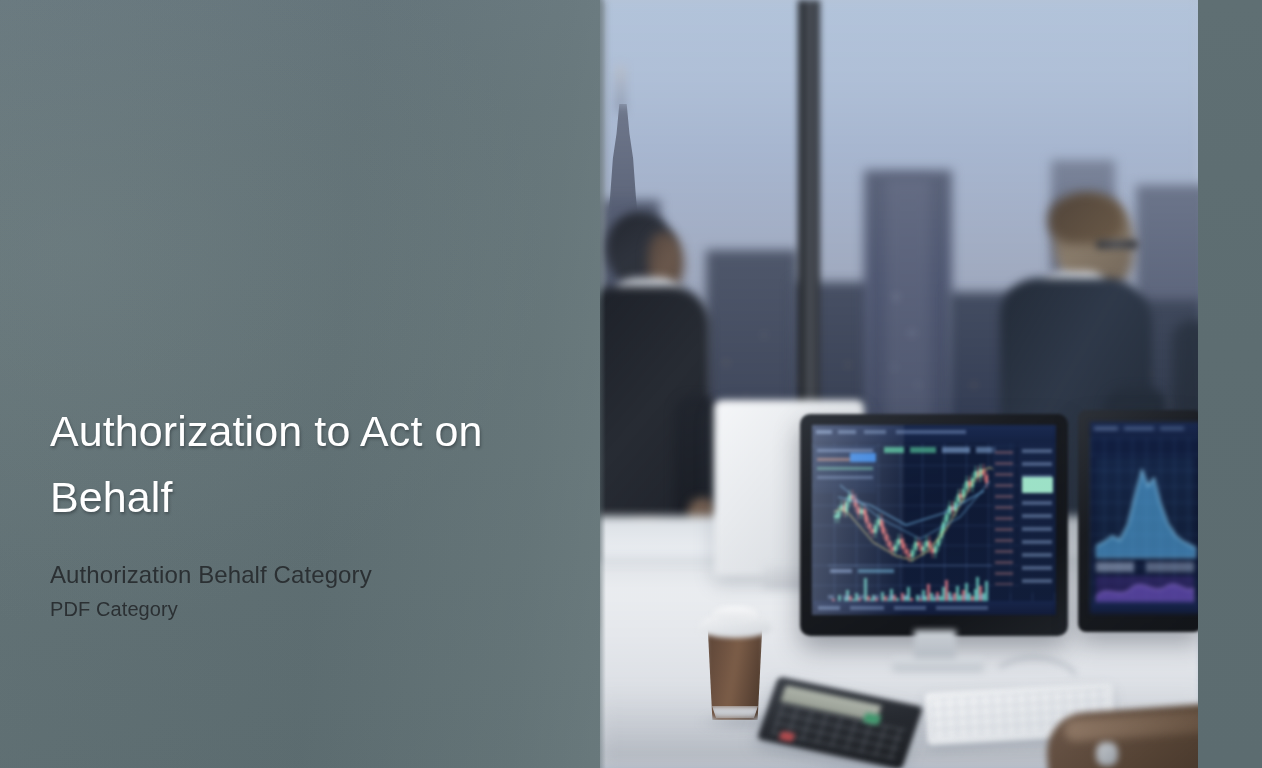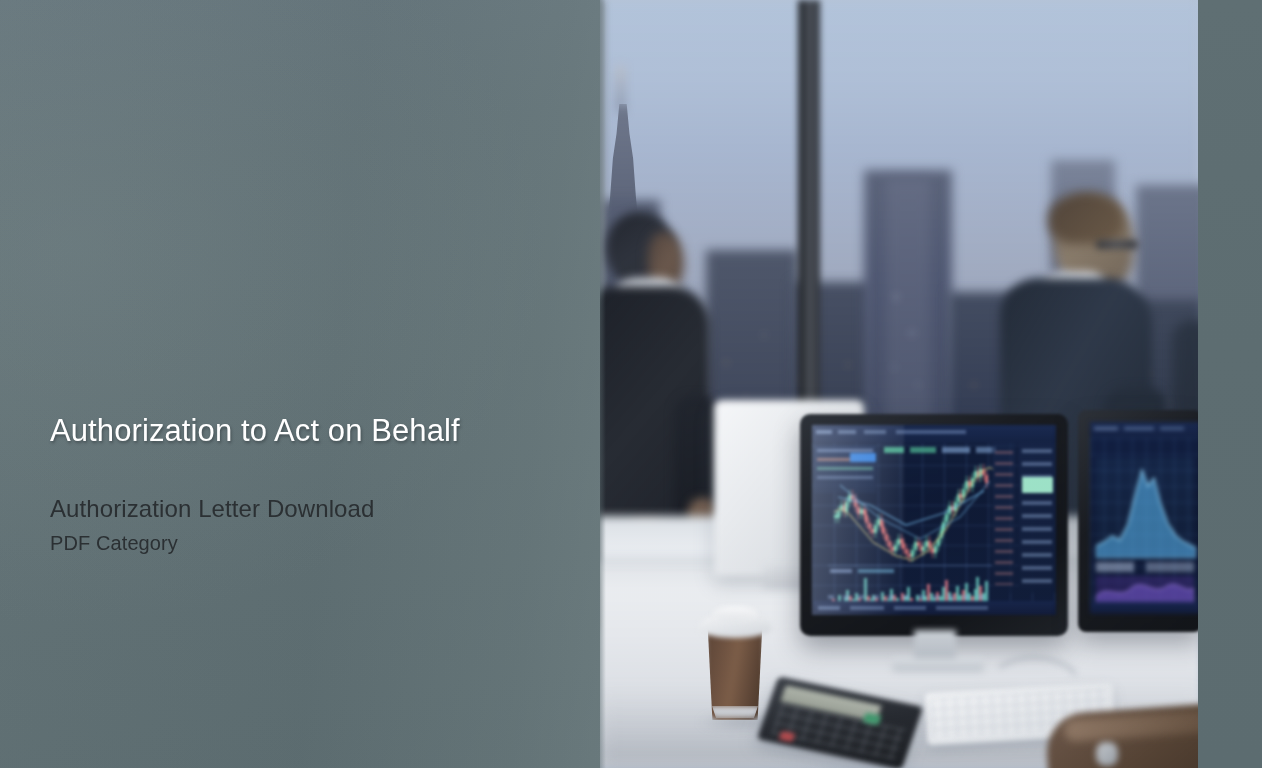--- a/index.html
+++ b/index.html
@@ -612,21 +612,21 @@
   }
 
   .text-block {
     position:absolute;
     left:50px; top:398px;
     width:520px;
   }
 
   .title {
     color:#ffffff;
-    font-size:31px;
+    font-size:43px;
     font-weight:400;
     line-height:66px;
     letter-spacing:.1px;
     text-shadow:1px 2px 3px rgba(30,38,42,.45);
     white-space:pre-line;
   }
 
   .subtitle {
     margin-top:28px;
     color:#2b3033;
@@ -981,19 +981,19 @@
 
     <div class="photo-grade"></div>
   </div>
 
   <div class="right-filler"></div>
 
   <div class="left-panel">
     <div class="panel-veil"></div>
     <div class="text-block">
       <div class="title">Authorization to Act on Behalf</div>
-      <div class="subtitle">Authorization Letter Download</div>
+      <div class="subtitle">Authorization Behalf Category</div>
       <div class="meta">PDF Category</div>
     </div>
   </div>
 
   <div class="blend-edge"></div>
 </div>
 
 </body></html>

